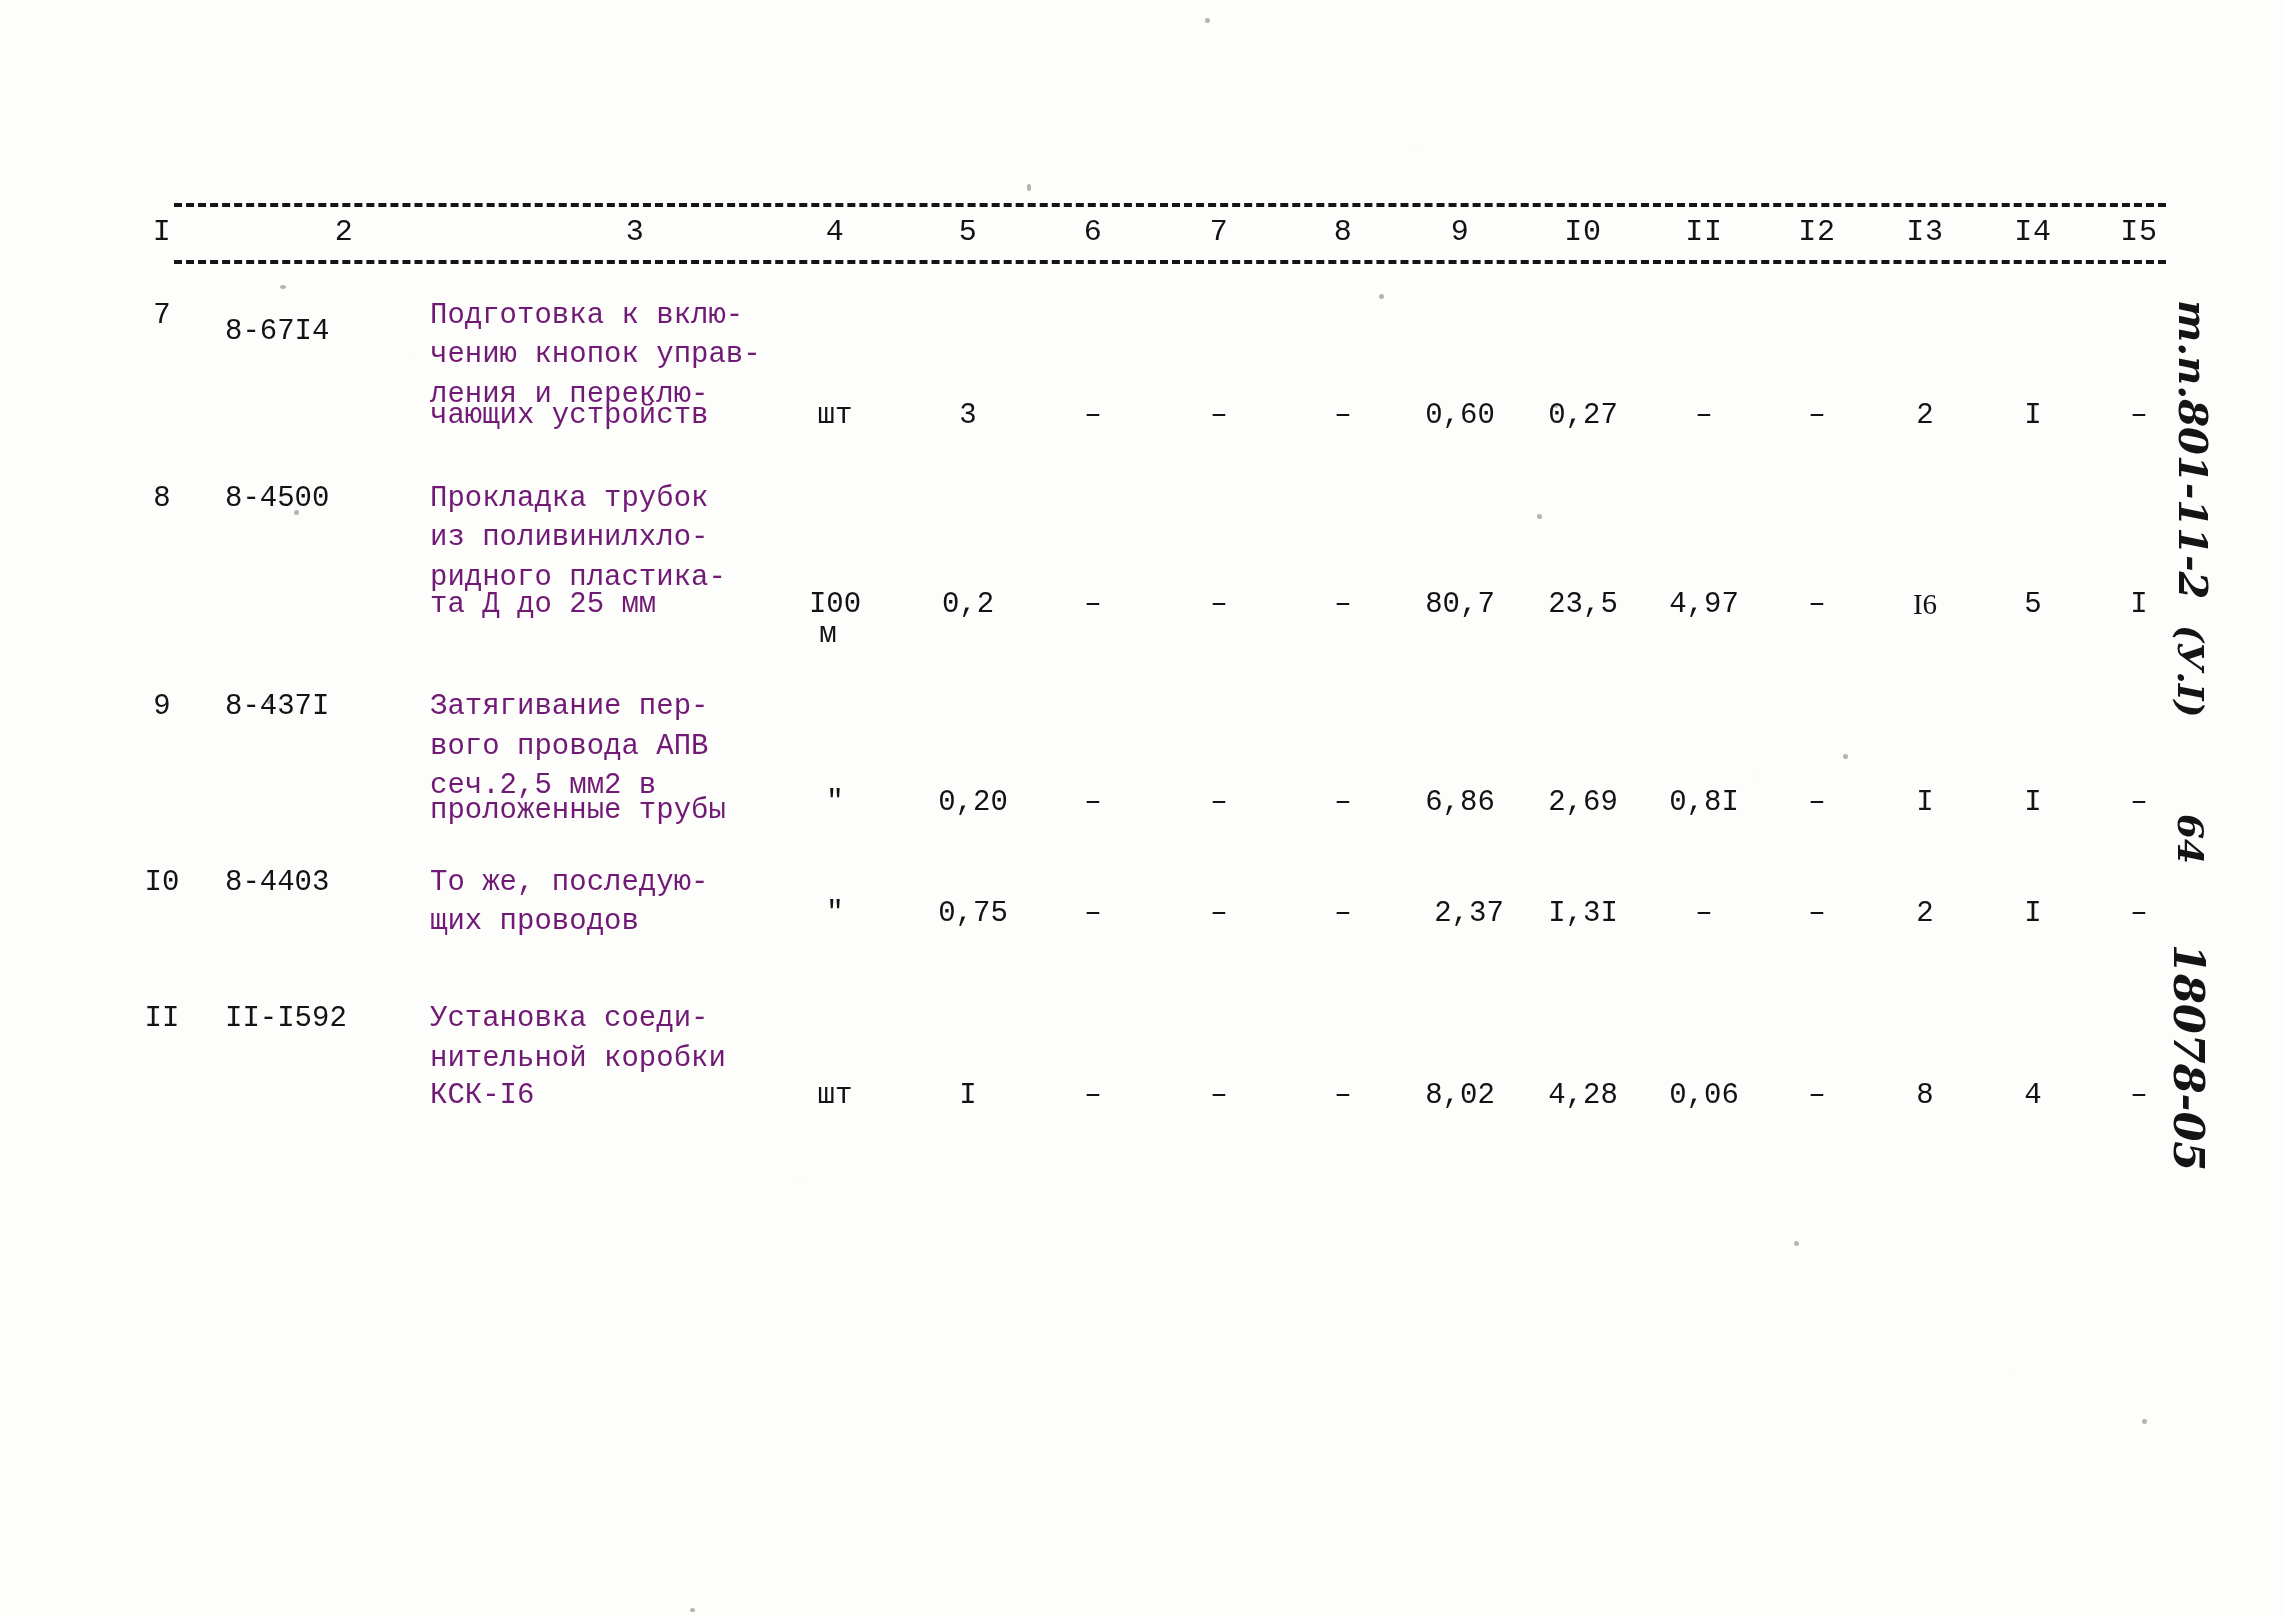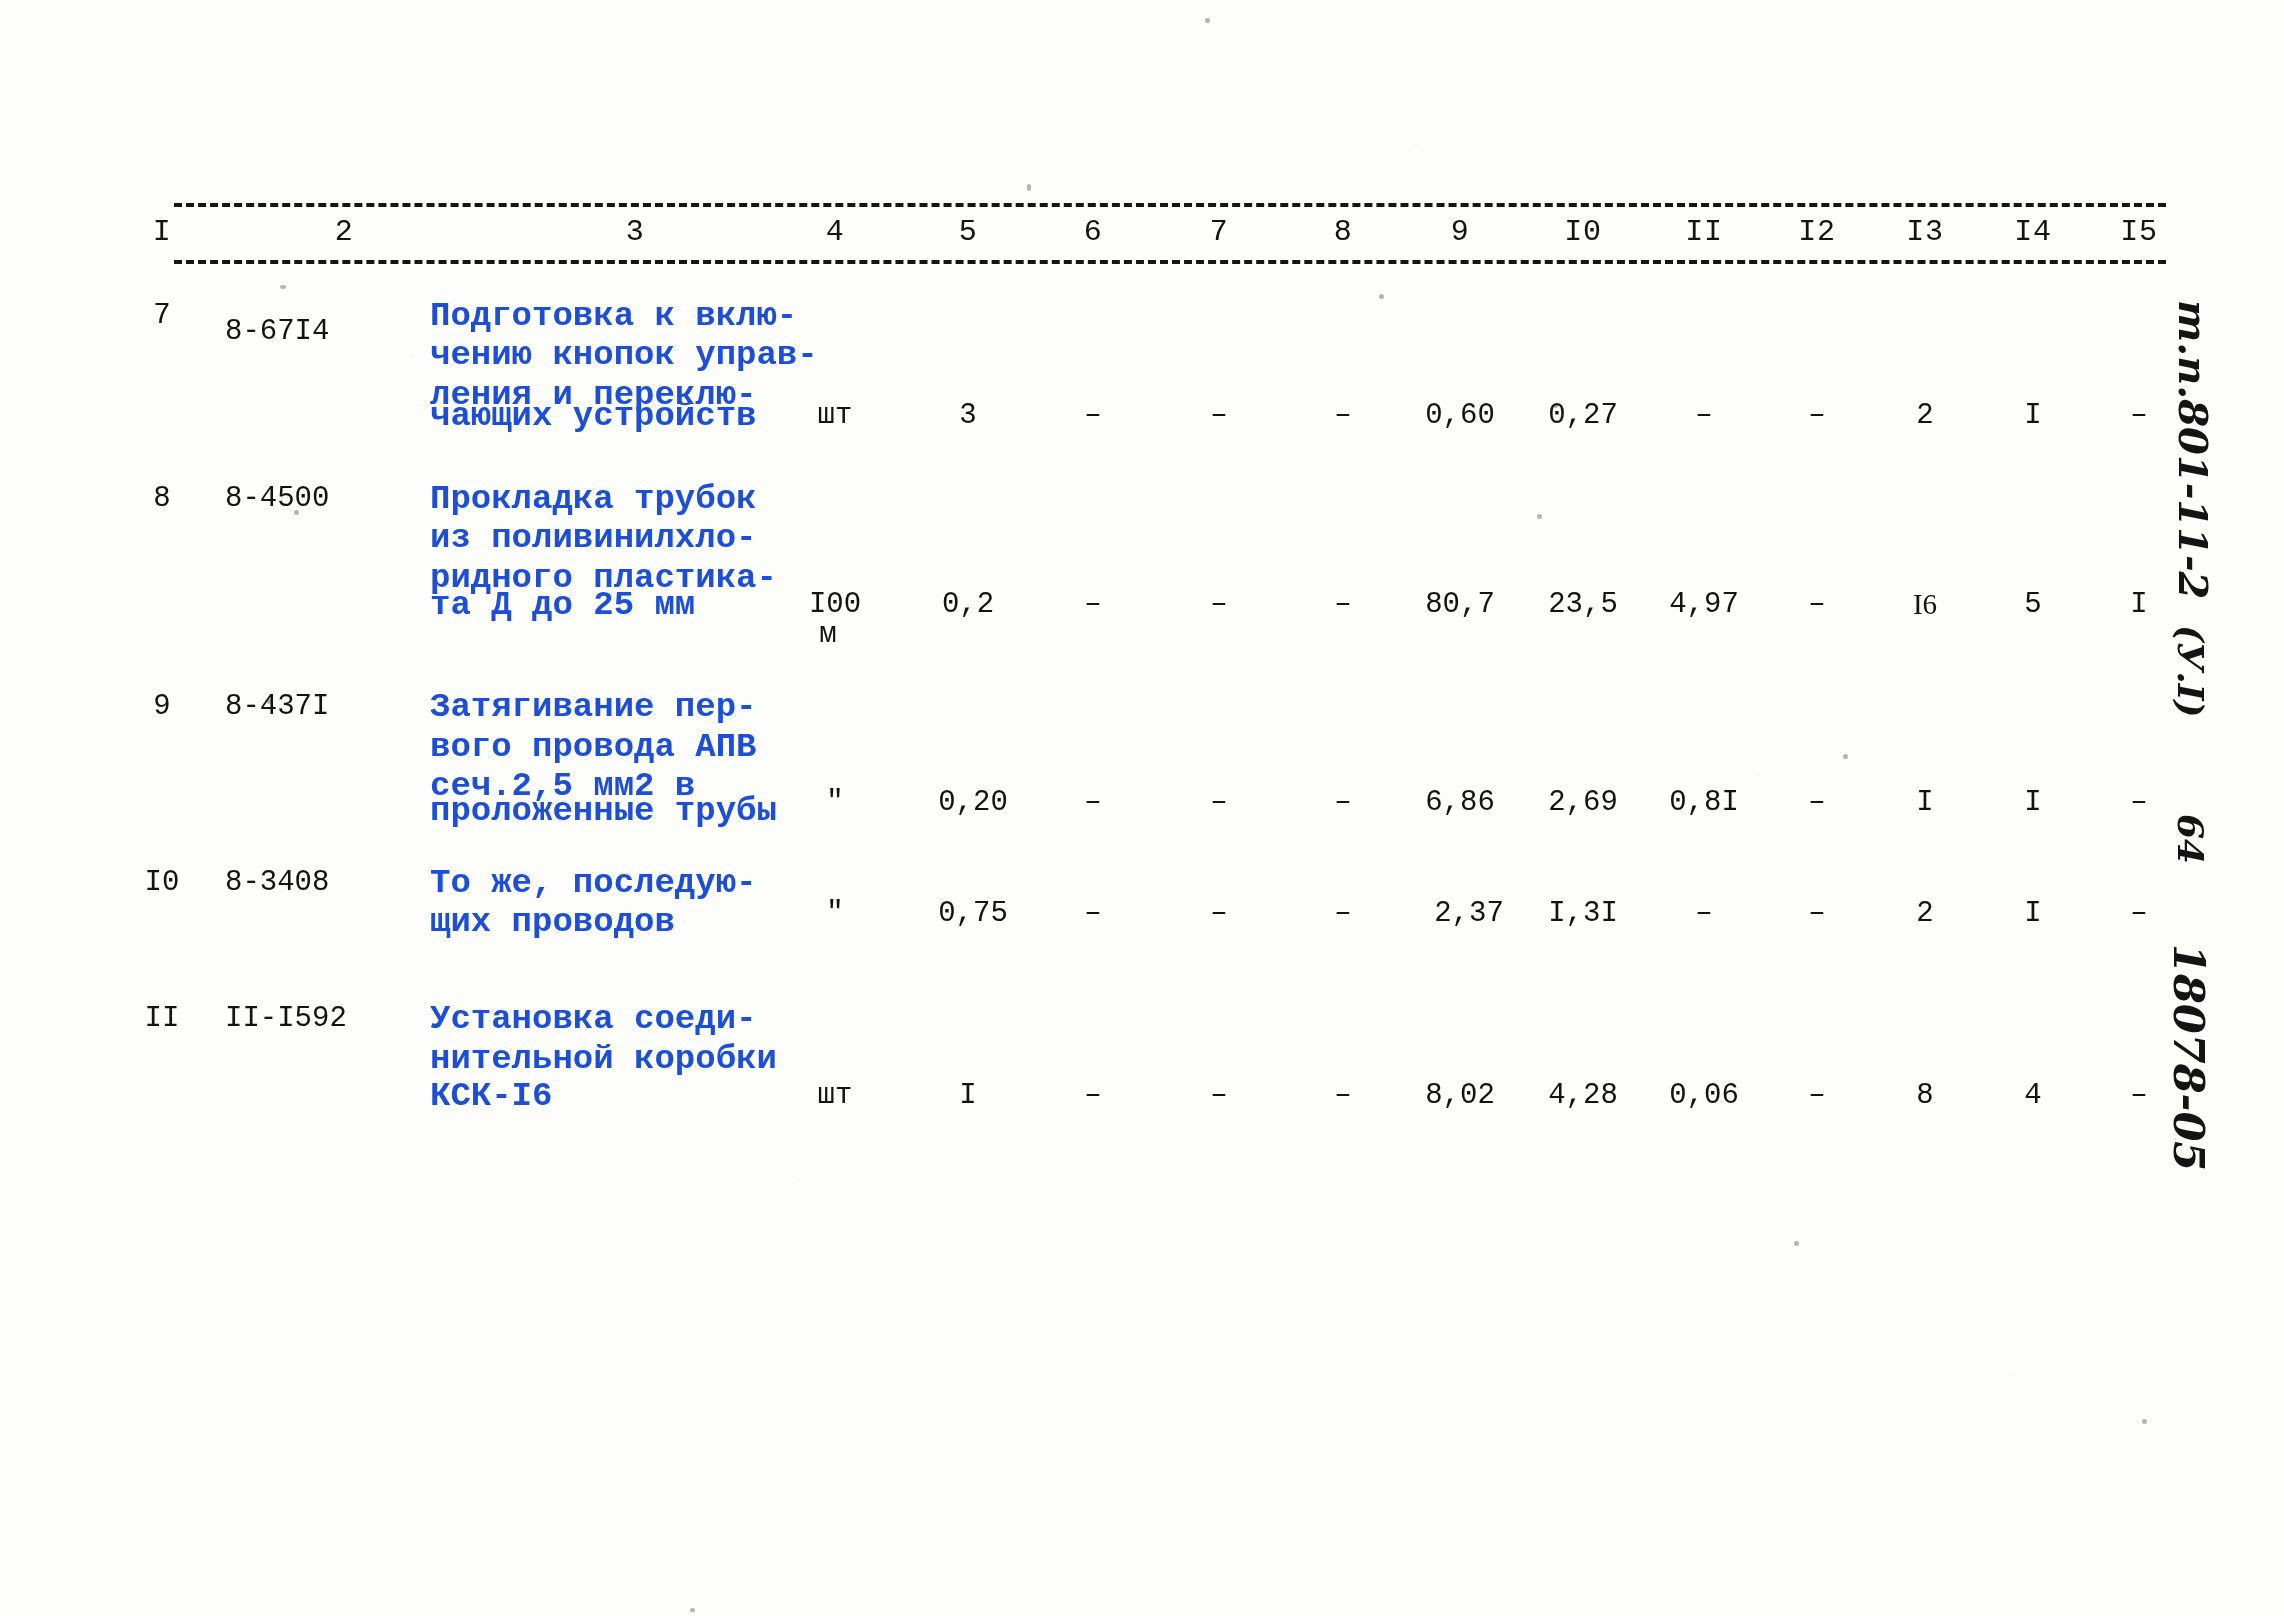--- a/index.html
+++ b/index.html
@@ -73,25 +73,24 @@
     color: #131313;
     white-space: pre;
   }
   .c-num      { transform: translateX(-50%); text-align: center; }
   .c-code     { }
   .c-unit     { transform: translateX(-50%); text-align: center; }
   .c-val      { transform: translateX(-50%); text-align: center; }
 
   .name-block {
     position: absolute;
-    font-size: 34px;
+    font-size: 29px;
     line-height: 40px;
     white-space: pre;
-    color: #1d4ed8;
-    font-weight: bold;
+    color: #701a75;
   }
 
   
   .margin-note {
     position: absolute;
     font-family: "DejaVu Serif", serif;
     color: #141414;
     white-space: nowrap;
     transform-origin: left top;
   }
@@ -216,21 +215,21 @@
       <div class="cell c-val" style="left:1583px; top:783px;">2,69</div>
       <div class="cell c-val" style="left:1704px; top:783px;">0,8I</div>
       <div class="cell c-val" style="left:1817px; top:783px;">–</div>
       <div class="cell c-val" style="left:1925px; top:783px;">I</div>
       <div class="cell c-val" style="left:2033px; top:783px;">I</div>
       <div class="cell c-val" style="left:2139px; top:783px;">–</div>
     </div>
 
     <div class="row">
       <div class="cell c-num" style="left:162px; top:863px;">I0</div>
-      <div class="cell c-code" style="left:225px; top:863px;">8-3408</div>
+      <div class="cell c-code" style="left:225px; top:863px;">8-4403</div>
 
       <div class="name-block" style="left:430px; top:863px;">То же, последую-</div>
       <div class="name-block" style="left:430px; top:902px;">щих проводов</div>
 
       <div class="cell c-unit" style="left:835px; top:894px;">"</div>
 
       <div class="cell c-val" style="left:973px; top:894px;">0,75</div>
       <div class="cell c-val" style="left:1093px; top:894px;">–</div>
       <div class="cell c-val" style="left:1219px; top:894px;">–</div>
       <div class="cell c-val" style="left:1343px; top:894px;">–</div>

